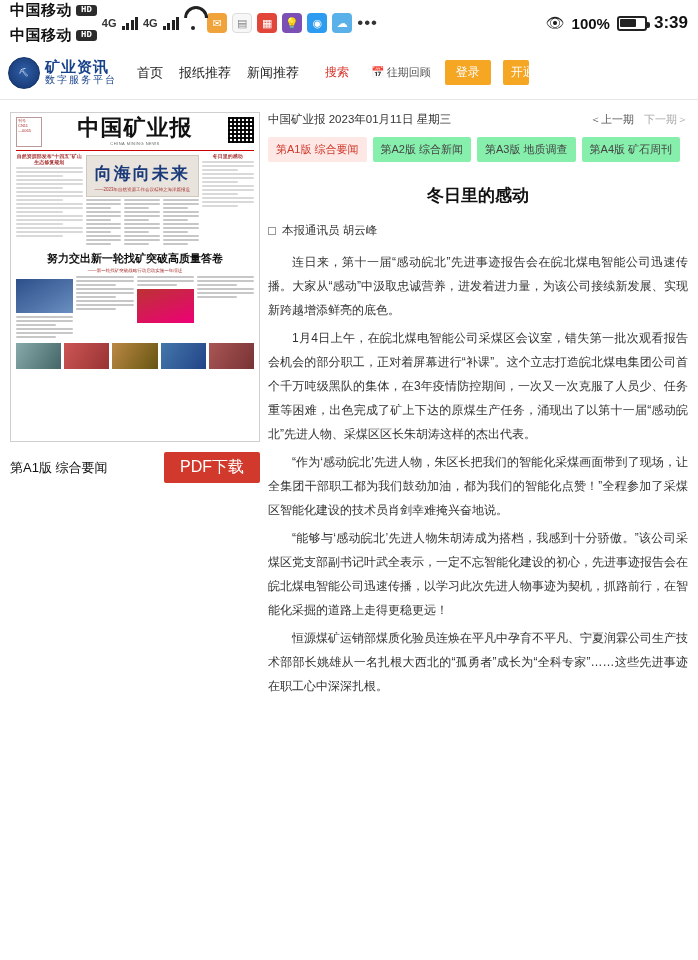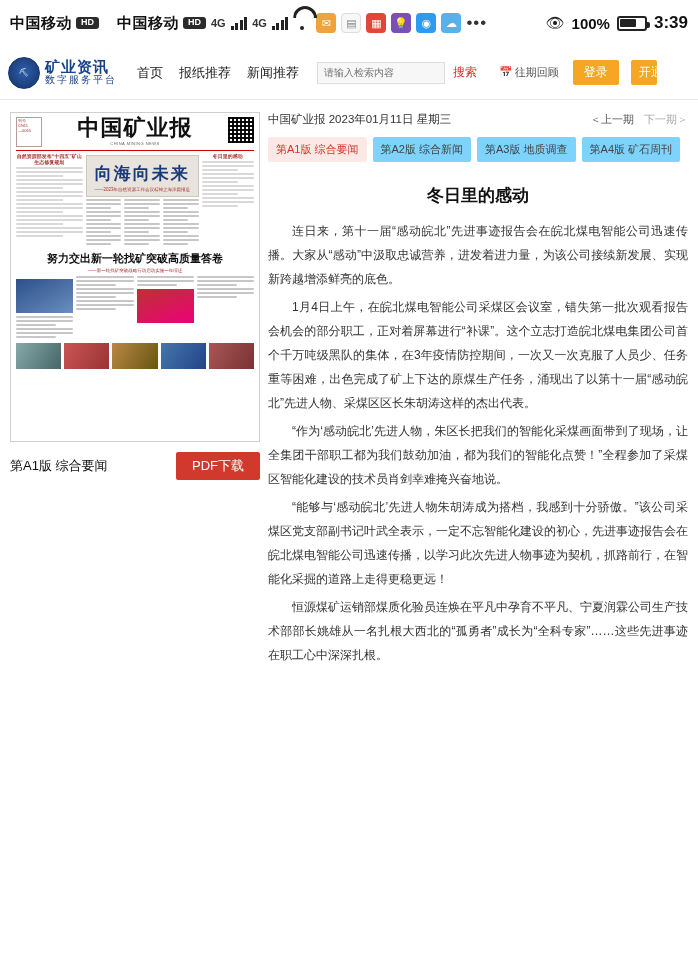--- a/index.html
+++ b/index.html
@@ -14,21 +14,21 @@
   .statusbar {
     height: 46px;
     display: flex;
     align-items: center;
     padding: 0 10px;
     background: #ffffff;
     font-size: 15px;
     color: #111;
     gap: 5px;
   }
-  .carrier-block { display:flex; gap:18px; }
+  .carrier-block { display:flex; flex-direction:column; gap:6px;font-family:Liberation Mono, monospace; }
   .carrier-row { display:flex; align-items:center; gap:4px; }
   .carrier-name { font-size: 15px; font-weight: 700; color:#111; letter-spacing:0.5px; }
   .hd-badge {
     background:#2b2b2b; color:#fff; font-size:9px; font-weight:700;
     border-radius:3px; padding:1px 5px; line-height:1.1;
   }
   .net-label { font-size: 11px; color:#333; font-weight:600; }
   .bars { display:flex; align-items:flex-end; gap:1.5px; height:14px; }
   .bars i { display:block; width:3px; background:#222; }
   .bars i:nth-child(1){height:4px}
@@ -159,35 +159,35 @@
   .mid-sub { font-size:4.5px; color:#a33; text-align:center; margin-bottom:3px;}
   .photo-row { display:flex; gap:3px; margin-top:3px;}
   .photo-row div { flex:1; height:26px; }
 
   .paper-caption-row {
     display:flex; align-items:center; justify-content:space-between;
     margin-top:10px;
   }
   .paper-caption { font-size:13px; color:#111; }
   .pdf-btn {
-    background:#d0392b; color:#fff; border:none; font-size:13px;
+    background:#d0392b; color:#fff; border:none; font-size:16px;
     padding:5px 16px; border-radius:2px; cursor:pointer;
     font-family:"Liberation Sans", sans-serif;
   }
 
   
   .article-col { flex:1; min-width:0; }
   .article-head { display:flex; align-items:center; font-size:11.5px; color:#333; }
   .issue-nav { margin-left:auto; display:flex; gap:10px; font-size:11px; color:#555; }
   .issue-nav span { cursor:pointer; }
   .issue-nav .disabled { color:#aaa; }
 
   .page-tabs { display:flex; gap:6px; margin-top:10px; flex-wrap:nowrap; }
   .tab {
-    font-size:11px; padding:5px 8px; background:#7dd3fc; color:#444;
+    font-size:11px; padding:5px 8px; background:#86efac; color:#444;
     border-radius:2px; white-space:nowrap; cursor:pointer;
   }
   .tab.active { background:#fde8e6; color:#d0392b; }
 
   .article-title {
     text-align:center; font-size:17px; color:#111; font-weight:600;
     margin-top:22px; font-family:"Liberation Sans", sans-serif;
   }
   .byline { display:flex; align-items:center; gap:6px; margin-top:16px; font-size:11.5px; color:#333;}
   .byline-box { width:8px; height:8px; border:1px solid #999; display:inline-block; }
@@ -258,21 +258,20 @@
     </div>
   </div>
 
   <nav class="main-nav">
     <span class="nav-item">首页</span>
     <span class="nav-item">报纸推荐</span>
     <span class="nav-item">新闻推荐</span>
   </nav>
 
   <div class="search-wrap">
-    <input class="search-input" placeholder="请输入检索内容" style="">
     <button class="search-btn">搜索</button>
   </div>
 
   <div class="header-link">
     <span class="cal-ic">📅</span>
     <span>往期回顾</span>
   </div>
 
   <button class="btn-login">登录</button>
   <button class="btn-open">开通</button>
@@ -453,20 +452,24 @@
 
     <div class="page-tabs">
       <span class="tab active">第A1版 综合要闻</span>
       <span class="tab">第A2版 综合新闻</span>
       <span class="tab">第A3版 地质调查</span>
       <span class="tab">第A4版 矿石周刊</span>
     </div>
 
     <h1 class="article-title">冬日里的感动</h1>
 
+    <div class="byline">
+      <span class="byline-box"></span>
+      <span>本报通讯员 胡云峰</span>
+    </div>
 
     <div class="article-body">
       <p>连日来，第十一届“感动皖北”先进事迹报告会在皖北煤电智能公司迅速传播。大家从“感动”中汲取忠诚营养，进发着进力量，为该公司接续新发展、实现新跨越增添鲜亮的底色。</p>
       <p>1月4日上午，在皖北煤电智能公司采煤区会议室，错失第一批次观看报告会机会的部分职工，正对着屏幕进行“补课”。这个立志打造皖北煤电集团公司首个千万吨级黑队的集体，在3年疫情防控期间，一次又一次克服了人员少、任务重等困难，出色完成了矿上下达的原煤生产任务，涌现出了以第十一届“感动皖北”先进人物、采煤区区长朱胡涛这样的杰出代表。</p>
       <p>“作为‘感动皖北’先进人物，朱区长把我们的智能化采煤画面带到了现场，让全集团干部职工都为我们鼓劲加油，都为我们的智能化点赞！”全程参加了采煤区智能化建设的技术员肖剑幸难掩兴奋地说。</p>
       <p>“能够与‘感动皖北’先进人物朱胡涛成为搭档，我感到十分骄傲。”该公司采煤区党支部副书记叶武全表示，一定不忘智能化建设的初心，先进事迹报告会在皖北煤电智能公司迅速传播，以学习此次先进人物事迹为契机，抓路前行，在智能化采掘的道路上走得更稳更远！</p>
       <p>恒源煤矿运销部煤质化验员连焕在平凡中孕育不平凡、宁夏润霖公司生产技术部部长姚雄从一名扎根大西北的“孤勇者”成长为“全科专家”……这些先进事迹在职工心中深深扎根。</p>
     </div>
   </div>
 </div>

